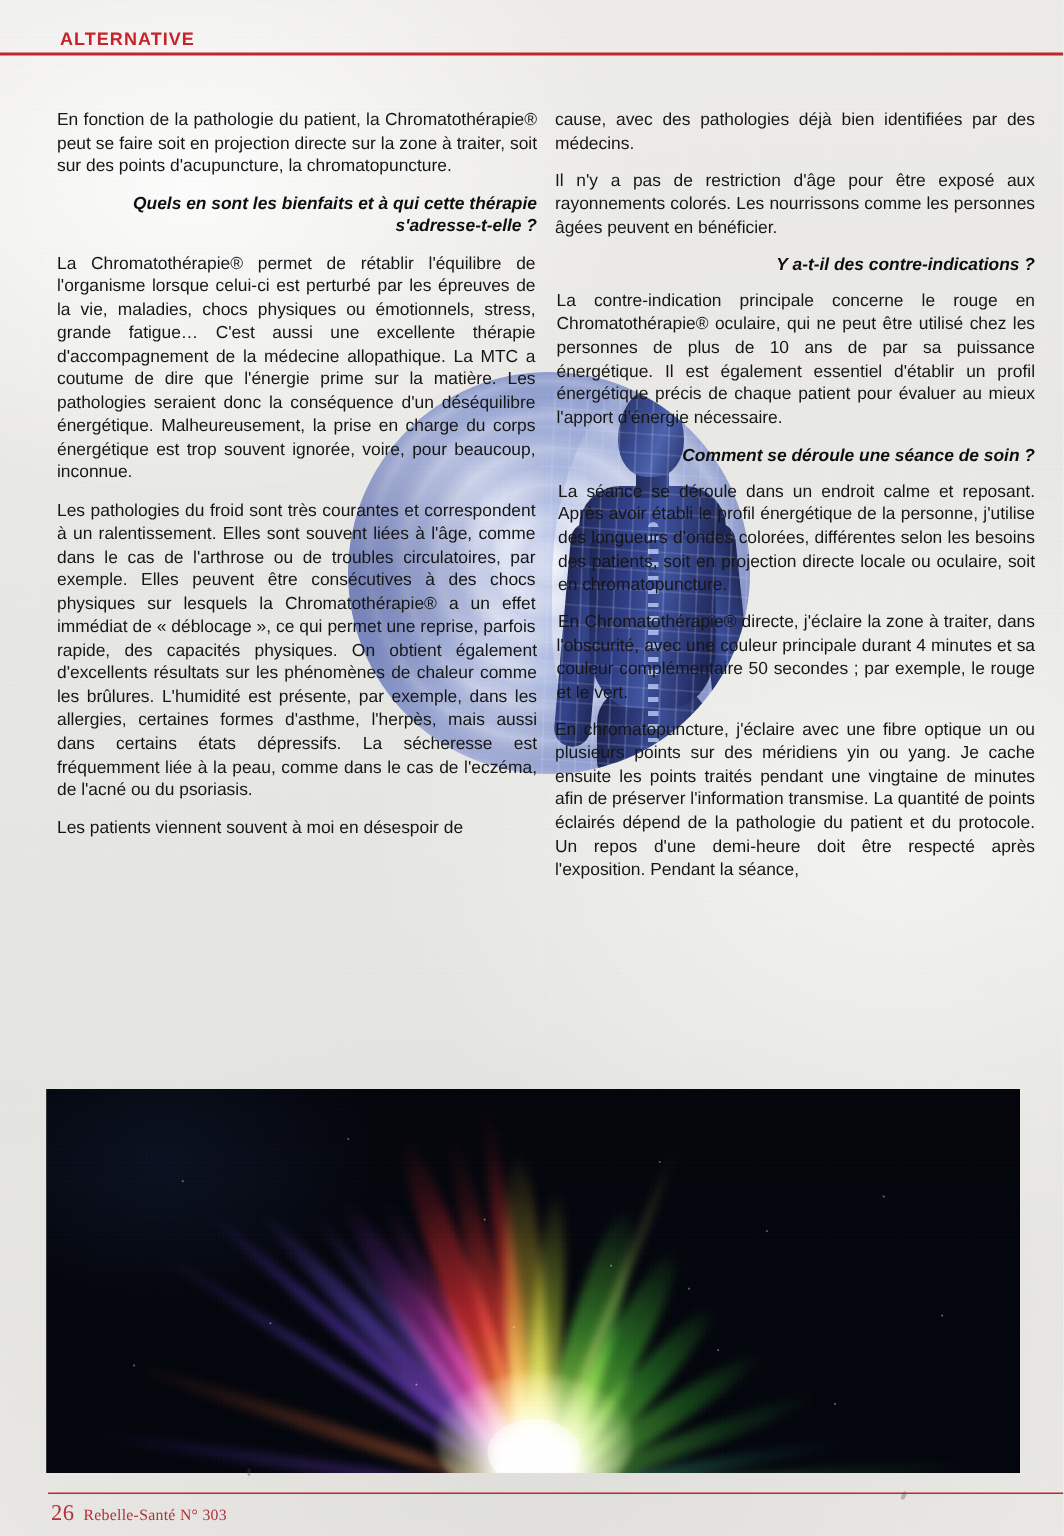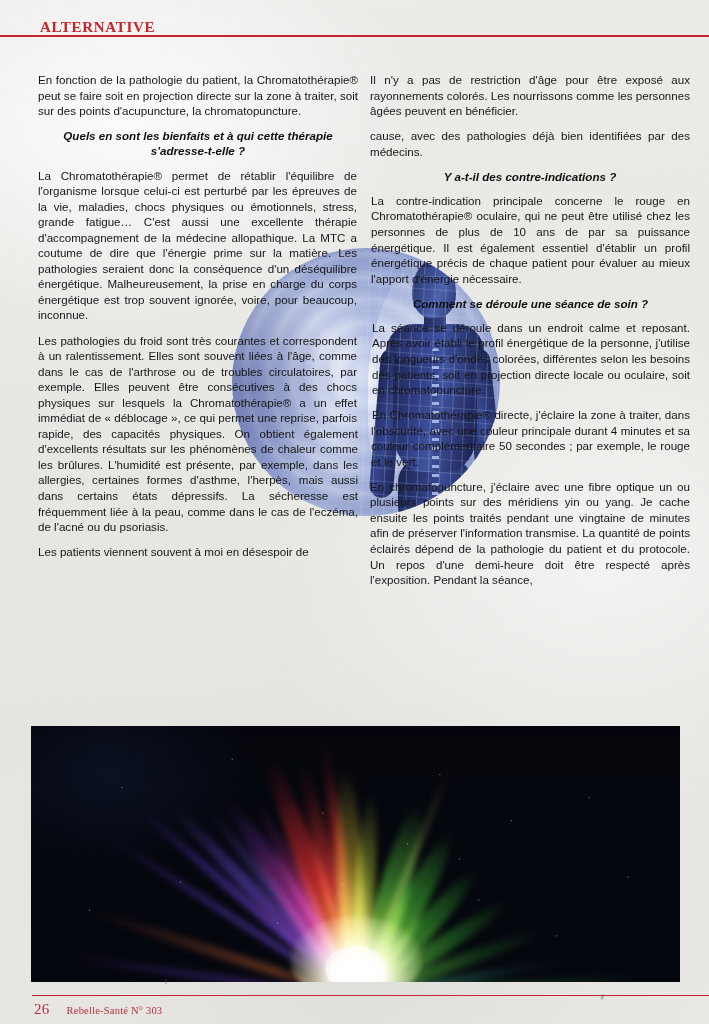--- a/index.html
+++ b/index.html
@@ -38,25 +38,25 @@
     background-image:
       repeating-linear-gradient(0deg, rgba(0,0,0,0.025) 0px, rgba(0,0,0,0) 1px, rgba(0,0,0,0) 2px, rgba(255,255,255,0.03) 3px),
       repeating-linear-gradient(90deg, rgba(0,0,0,0.02) 0px, rgba(0,0,0,0) 1px, rgba(255,255,255,0.025) 2px, rgba(0,0,0,0) 3px);
   }
 
   
   .rubric {
     position: absolute;
     left: 40px;
     top: 19px;
-    font-size: 15px;
+    font-size: 12px;
     font-weight: bold;
     letter-spacing: .7px;
     color: #c8232b;
-    font-family: Liberation Serif, serif;
+    font-family: Liberation Sans, sans-serif;
   }
   .rule-top {
     position: absolute;
     left: 0;
     right: 0;
     top: 35px;
     height: 1.6px;
     background: #c0272d;
   }
 
@@ -85,21 +85,21 @@
 
   .col p { margin: 0 0 9.5px 0; }
 
   .col h3 {
     font-size: 11.6px;
     font-weight: bold;
     font-style: italic;
     line-height: 15.2px;
     margin: 1px 0 9px 0;
     color: #0e0e0e;
-    text-align: center;
+    text-align: right;
   }
 
   
   .wrap-left-shape {
     float: right;
     width: 1px;
     height: 260px;
     shape-outside: circle(128px at -8px 130px);
     -webkit-shape-outside: circle(128px at -8px 130px);
   }
@@ -329,21 +329,21 @@
     top: 995px;
     height: 1.4px;
     background: #c0272d;
   }
   .folio {
     position: absolute;
     left: 34px;
     top: 1001px;
     display: flex;
     align-items: baseline;
-    gap: 17px;
+    gap: 6px;
     color: #b4303a;
     font-family: "Liberation Serif", serif;
   }
   .folio-num { font-size: 15px; letter-spacing: .3px; }
   .folio-txt { font-size: 10.5px; letter-spacing: .2px; }
 
   .spot {
     position: absolute;
     pointer-events: none;
     background: rgba(80,80,80,0.35);
@@ -384,22 +384,22 @@
       <h3>Quels en sont les bienfaits et à qui cette thérapie s'adresse-t-elle ?</h3>
       <p>
         <span class="wrap-left-shape"></span>
         <span>La Chromatothérapie® permet de rétablir l'équilibre de l'organisme lorsque celui-ci est perturbé par les épreuves de la vie, maladies, chocs physiques ou émotionnels, stress, grande fatigue… C'est aussi une excellente thérapie d'accompagnement de la médecine allopathique. La MTC a coutume de dire que l'énergie prime sur la matière. Les pathologies seraient donc la conséquence d'un déséquilibre énergétique. Malheureusement, la prise en charge du corps énergétique est trop souvent ignorée, voire, pour beaucoup, inconnue.</span>
       </p>
       <p>Les pathologies du froid sont très courantes et correspondent à un ralentissement. Elles sont souvent liées à l'âge, comme dans le cas de l'arthrose ou de troubles circulatoires, par exemple. Elles peuvent être consécutives à des chocs physiques sur lesquels la Chromatothérapie® a un effet immédiat de « déblocage », ce qui permet une reprise, parfois rapide, des capacités physiques. On obtient également d'excellents résultats sur les phénomènes de chaleur comme les brûlures. L'humidité est présente, par exemple, dans les allergies, certaines formes d'asthme, l'herpès, mais aussi dans certains états dépressifs. La sécheresse est fréquemment liée à la peau, comme dans le cas de l'eczéma, de l'acné ou du psoriasis.</p>
       <p>Les patients viennent souvent à moi en désespoir de</p>
     </div>
 
     <div class="col col-right">
+      <p>cause, avec des pathologies déjà bien identifiées par des médecins.</p>
       <p>Il n'y a pas de restriction d'âge pour être exposé aux rayonnements colorés. Les nourrissons comme les personnes âgées peuvent en bénéficier.</p>
-      <p>cause, avec des pathologies déjà bien identifiées par des médecins.</p>
       <h3>Y a-t-il des contre-indications ?</h3>
       <p>
         <span class="wrap-right-shape"></span>
         <span>La contre-indication principale concerne le rouge en Chromatothérapie® oculaire, qui ne peut être utilisé chez les personnes de plus de 10 ans de par sa puissance énergétique. Il est également essentiel d'établir un profil énergétique précis de chaque patient pour évaluer au mieux l'apport d'énergie nécessaire.</span>
       </p>
       <h3 style="">Comment se déroule une séance de soin ?</h3>
       <p>
         <span class="wrap-right-shape" style="height:118px; shape-outside:circle(96px at -28px 0px); -webkit-shape-outside:circle(96px at -28px 0px);"></span>
         <span>La séance se déroule dans un endroit calme et reposant. Après avoir établi le profil énergétique de la personne, j'utilise des longueurs d'ondes colorées, différentes selon les besoins des patients, soit en projection directe locale ou oculaire, soit en chromatopuncture.</span>
       </p>

